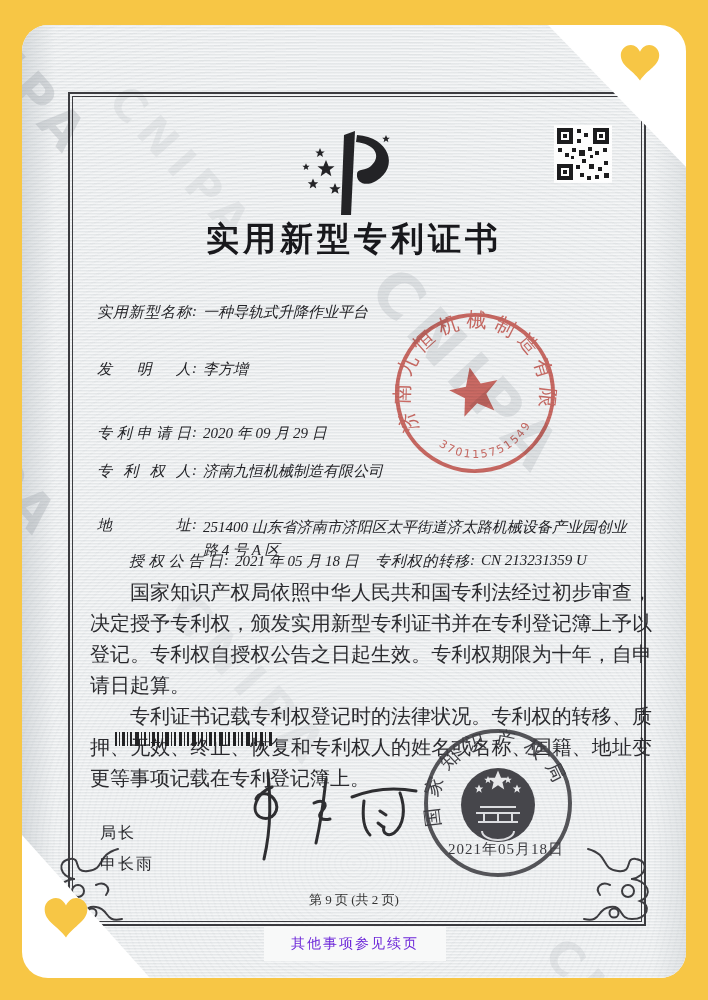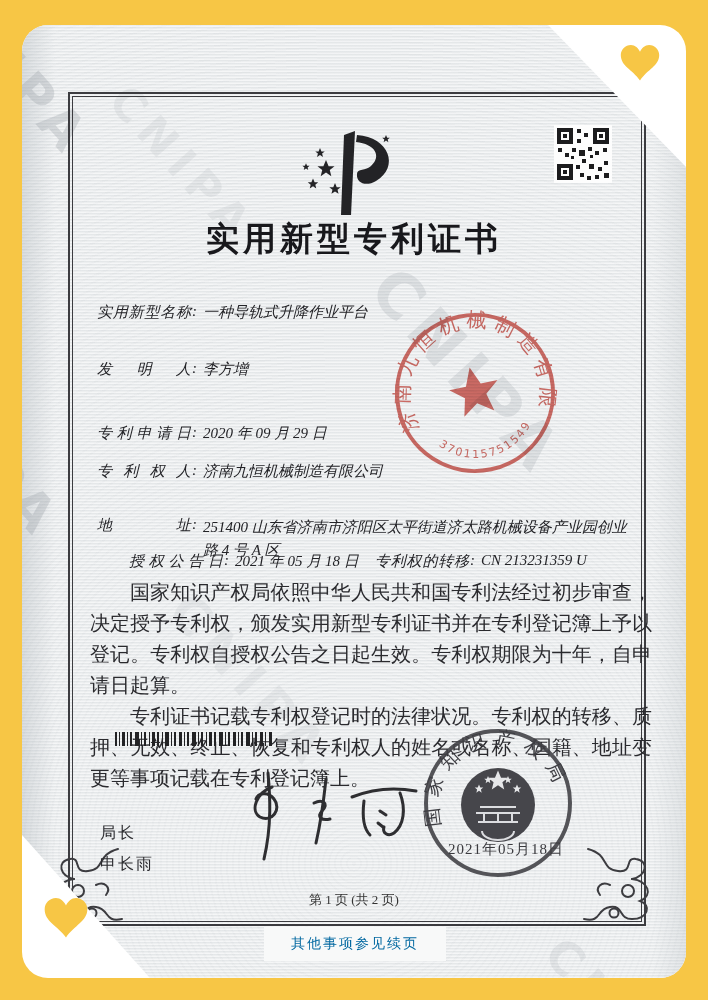--- a/index.html
+++ b/index.html
@@ -56,21 +56,21 @@
   .signer{font-size:16px;color:#2b2b2f;letter-spacing:2px;margin-top:32px;}
   .sig-svg{left:200px;top:742px;}
   .sig-svg path{stroke:#2e2e31;stroke-width:3;fill:none;stroke-linecap:round;}
   .issuer-seal{left:396px;top:700px;z-index:6;}
   .seal-date{left:426px;top:815px;z-index:7;font-size:15px;color:#3b3b3f;letter-spacing:1px;}
   .holder-seal{left:368px;top:283px;z-index:8;opacity:.8;mix-blend-mode:multiply;}
   .pagenum{left:0;top:866px;width:664px;text-align:center;font-size:13px;color:#333;}
   .footnote{
     left:242px;top:902px;width:182px;height:34px;z-index:5;
     background:#f8f9f9;display:flex;align-items:center;justify-content:center;
-    font-size:14px;color:#0369a1;letter-spacing:2px;
+    font-size:14px;color:#6d28d9;letter-spacing:2px;
   }
   .qr{left:532px;top:100px;}
   .logo{left:272px;top:102px;}
 </style>
 </head>
 <body>
 
 <div class="card">
 
   <div class="paper">
@@ -275,21 +275,21 @@
           <textPath href="#hsArc" startOffset="2">济南九恒机械制造有限公司</textPath>
         </text>
         <use href="#star" transform="translate(85,85) scale(2.6)" fill="#C94A41"></use>
         <path id="hsNum" d="M 36,126 A 62 62 0 0 0 134,126" fill="none"></path>
         <text font-size="11" fill="#C94A41" letter-spacing="2" style="font-family:'DejaVu Sans',sans-serif;">
           <textPath href="#hsNum" startOffset="4">3701157515491</textPath>
         </text>
       </g>
     </svg>
 
-    <div class="abs pagenum">第 1 页 (共 2 页)</div>
+    <div class="abs pagenum">第 9 页 (共 2 页)</div>
     <div class="abs footnote">其他事项参见续页</div>
 
   </div>
 
   <div class="heart" style="right:26px;top:20px;">
     <svg width="40" height="36" viewBox="0 0 32 30">
         <path fill="#F7C645" d="M23.6,0c-3.4,0-6.3,2.7-7.6,5.6C14.7,2.7,11.8,0,8.4,0C3.8,0,0,3.8,0,8.4c0,9.4,9.5,11.9,16,21.2c6.1-9.2,16-12.1,16-21.2C32,3.8,28.2,0,23.6,0z"></path>
       </svg>
   </div>
   <div class="heart" style="left:22px;bottom:40px;">

